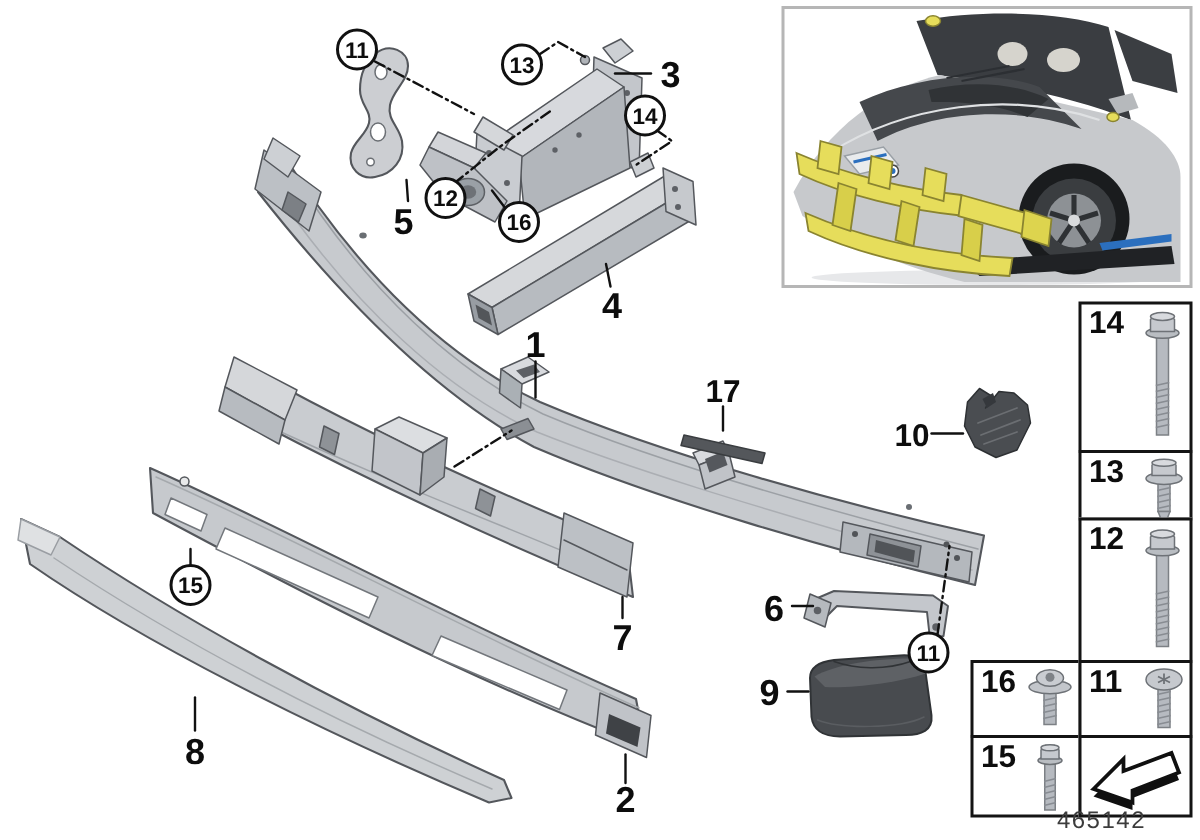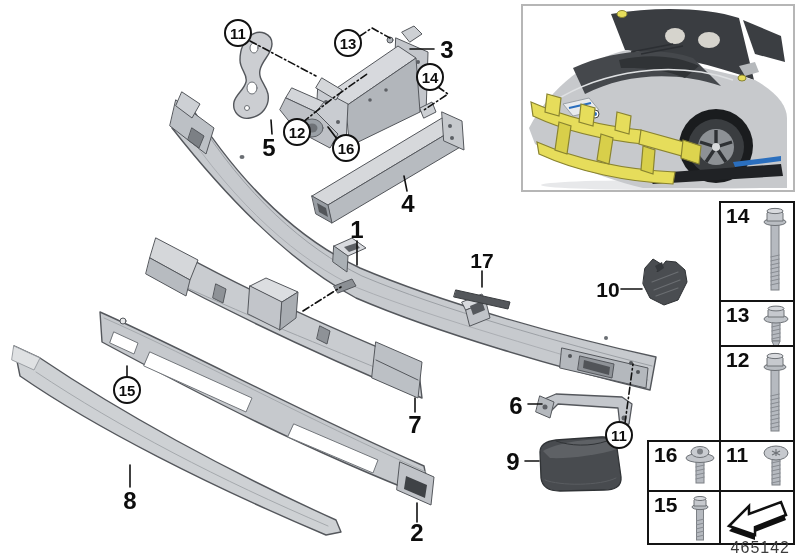--- a/index.html
+++ b/index.html
@@ -6,21 +6,21 @@
   .stage{position:relative;width:800px;height:560px;background:#fff;overflow:hidden;
          font-family:"Liberation Sans",sans-serif;}
   .stage svg{display:block;}
   #diagram{position:absolute;left:0;top:0;}
   .car-box{position:absolute;left:521px;top:4px;width:274px;height:188px;
            border:2px solid #b6b6b6;background:#fff;box-sizing:border-box;}
   .cell{position:absolute;background:#fff;border:2px solid #141414;box-sizing:border-box;}
   .cellnum{position:absolute;left:5px;top:1px;font-size:21px;font-weight:bold;color:#0d0d0d;
            font-family:"Liberation Sans",sans-serif;}
   .bolt{position:absolute;}
-  .doc-number{position:absolute;left:690px;top:539px;width:100px;text-align:right;
+  .doc-number{position:absolute;left:664px;top:539px;width:100px;text-align:right;
               font-size:16px;color:#3c3c3c;letter-spacing:1px;
               font-family:"Liberation Sans",sans-serif;}
   .callout-text{font:bold 15px "Liberation Sans",sans-serif;fill:#0d0d0d;}
   .part-label{font:bold 24px "Liberation Sans",sans-serif;fill:#0d0d0d;}
   .part-label-sm{font:bold 21px "Liberation Sans",sans-serif;fill:#0d0d0d;}
 </style>
 </head>
 <body>
 
 <div class="stage">

